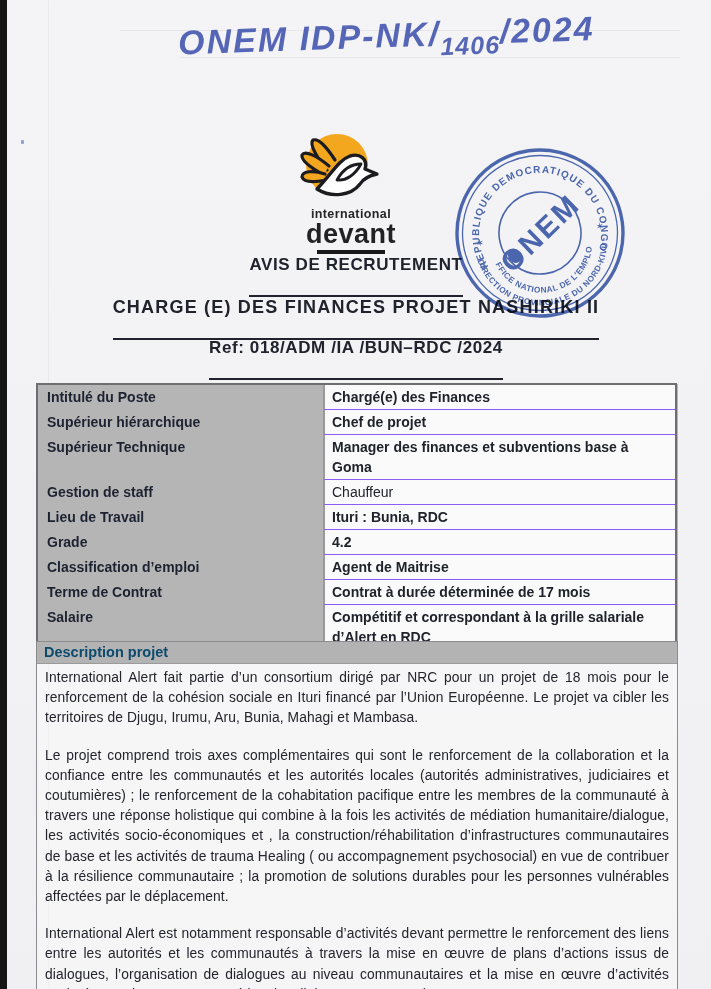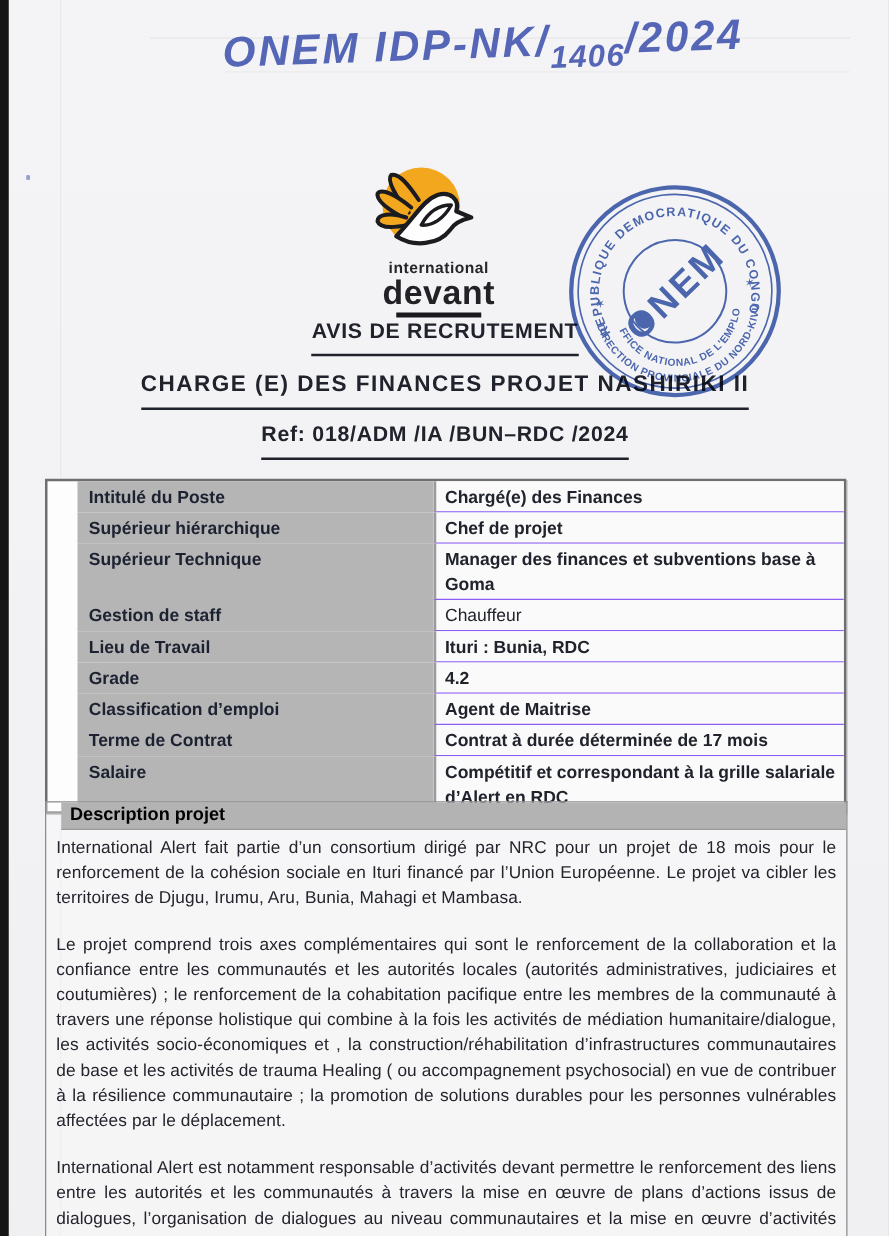--- a/index.html
+++ b/index.html
@@ -38,32 +38,31 @@
   
   .stamp {
     position:absolute; left:453px; top:146px; width:174px; height:174px;
     transform:rotate(-8deg);
     mix-blend-mode:multiply; opacity:.92; z-index:5;
   }
   .stamp text { font-family:"Liberation Sans", sans-serif; fill:#3f5eae; }
 
   
   .title { position:absolute; left:36px; width:640px; text-align:center; font-weight:bold; color:#20222c; }
-  .title span { display:inline-block; border-bottom:2.5px solid #20222c; padding-bottom:8px; }
+  .title span { display:inline-block; border-bottom:2.5px solid #20222c; padding-bottom:20px; }
   .title-main { top:255px; font-size:17px; letter-spacing:.6px; }
   .title-pos  { top:297px; font-size:18px; letter-spacing:1.2px; }
   .title-ref  { top:338px; font-size:17px; letter-spacing:.6px; }
 
   
   .job-table {
     position:absolute; left:36px; top:383px; width:641px;
     border:2px solid #6e6e70; border-right-width:2px;
     background:#fdfdfd;
     box-shadow:1px 1px 0 rgba(0,0,0,.25);
-    padding-left:24px;
   }
   .job-row { display:grid; grid-template-columns:285px 1fr; }
   .job-label {
     background:#b5b5b6; font-weight:bold; color:#1d2230;
     font-size:14px; padding:2px 4px 2px 9px; line-height:20px;
   }
   .job-value {
     background:#fafafa; font-weight:bold; color:#20232c;
     font-size:14px; padding:2px 4px 2px 7px; line-height:20px;
     border-left:2px solid #9a9a9c; border-bottom:1px solid #8b5cf6;
@@ -72,24 +71,23 @@
   .job-value.regular { font-weight:normal; }
   .job-row.tall .job-label, .job-row.tall .job-value { min-height:44px; }
 
   
   .desc-box {
     position:absolute; left:36px; top:641px; width:642px; height:348px;
     border:1.5px solid #8b8b8d; border-bottom:none;
     overflow:hidden; background:rgba(255,255,255,.35);
   }
   .desc-header {
-    background:#b3b3b4; color:#000000; font-weight:bold;
+    background:#b3b3b4; color:#0c4a6e; font-weight:bold;
     font-size:14.5px; padding:1px 8px 2px 7px; line-height:18px;
     border-bottom:1px solid #9a9a9c;
-    margin-left:12px;
   }
   .desc-box p {
     padding:0 8px; text-align:justify;
     font-size:13.8px; line-height:20.2px; color:#23242c;
     letter-spacing:.1px;
   }
   .desc-box p.first { margin-top:4px; }
   .desc-box p.next  { margin-top:17px; }
 </style>
 </head>

